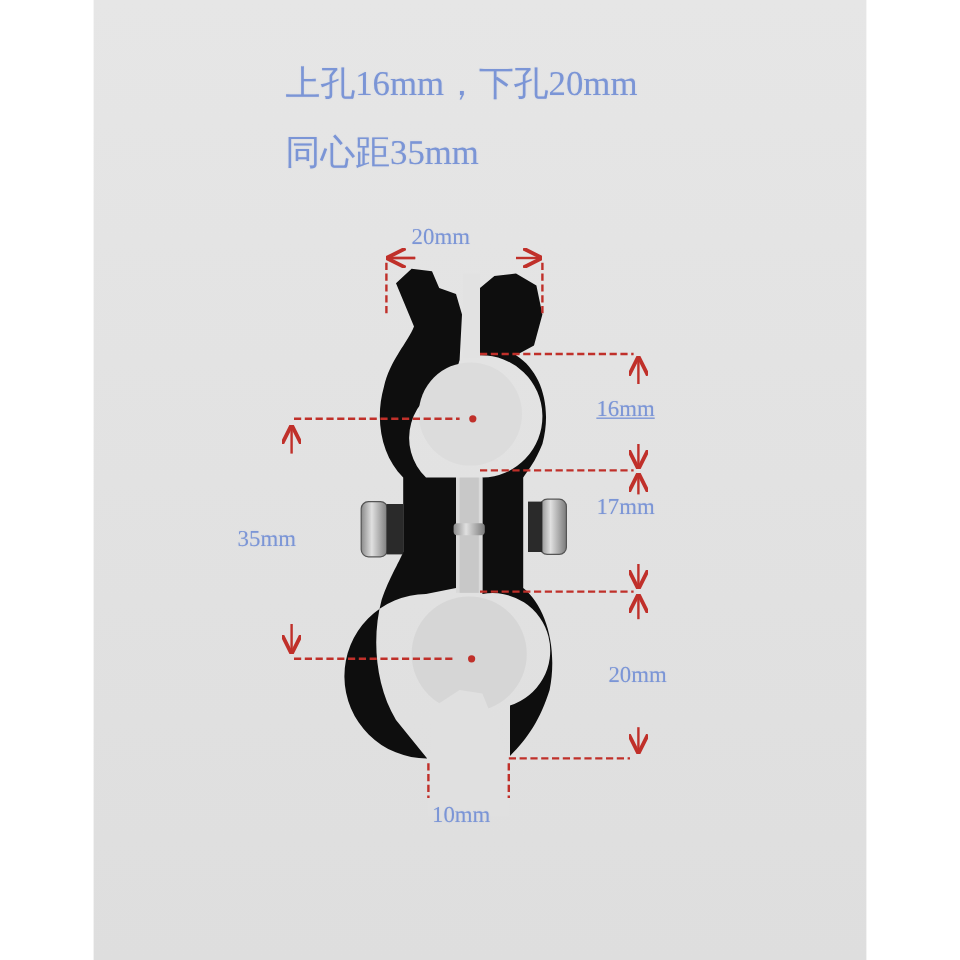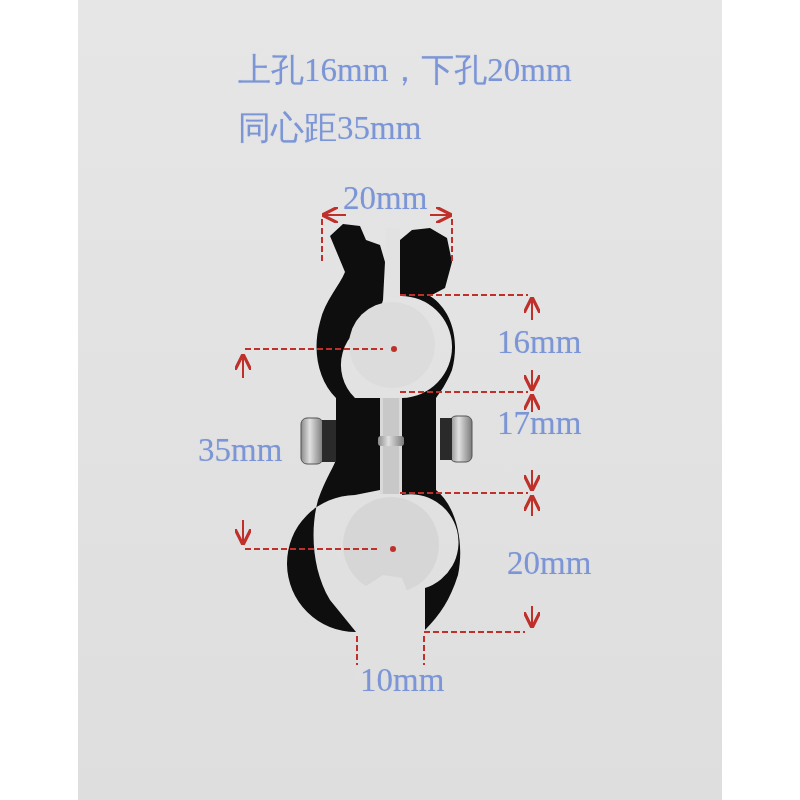--- a/index.html
+++ b/index.html
@@ -9,24 +9,24 @@
     }
     .photo {
       position: absolute; left: 78px; top: 0; width: 644px; height: 800px;
       background: linear-gradient(180deg, #e6e6e6 0%, #e2e2e2 50%, #dedede 100%);
     }
     .label {
       position: absolute; color: #7b95d6; white-space: nowrap;
       font-family: "Liberation Serif", "DejaVu Serif", serif;
       text-shadow: 0 0 1px rgba(123,149,214,0.4);
     }
-    .headline { font-size: 33px; line-height: 40px; left: 238px; }
+    .headline { font-size: 29px; line-height: 40px; left: 238px; }
     .headline.l1 { top: 50px; }
     .headline.l2 { top: 108px; }
-    .dim { font-size: 33px; line-height: 30px; }
+    .dim { font-size: 19px; line-height: 30px; }
     svg.diagram { position: absolute; left: 0; top: 0; }
   </style>
 </head>
 <body>
 
 <div class="photo"></div>
 
 <div class="label headline l1">上孔16mm，下孔20mm</div>
 <div class="label headline l2">同心距35mm</div>
 
@@ -113,17 +113,17 @@
 
     <line x1="243" y1="378" x2="243" y2="356" marker-end="url(#arr)"></line>
     <line x1="243" y1="520" x2="243" y2="543" marker-end="url(#arr)"></line>
   </g>
 
   <circle cx="394" cy="349" r="3" fill="#c0302a"></circle>
   <circle cx="393" cy="549" r="3" fill="#c0302a"></circle>
 </svg>
 
 <div class="label dim" style="left:343px; top:183px;">20mm</div>
-<div class="label dim" style="left:497px; top:327px;">16mm</div>
+<div class="label dim" style="left:497px; top:327px;text-decoration:underline;">16mm</div>
 <div class="label dim" style="left:497px; top:408px;">17mm</div>
 <div class="label dim" style="left:198px; top:435px;">35mm</div>
 <div class="label dim" style="left:507px; top:548px;">20mm</div>
 <div class="label dim" style="left:360px; top:665px;">10mm</div>
 
 </body></html>

